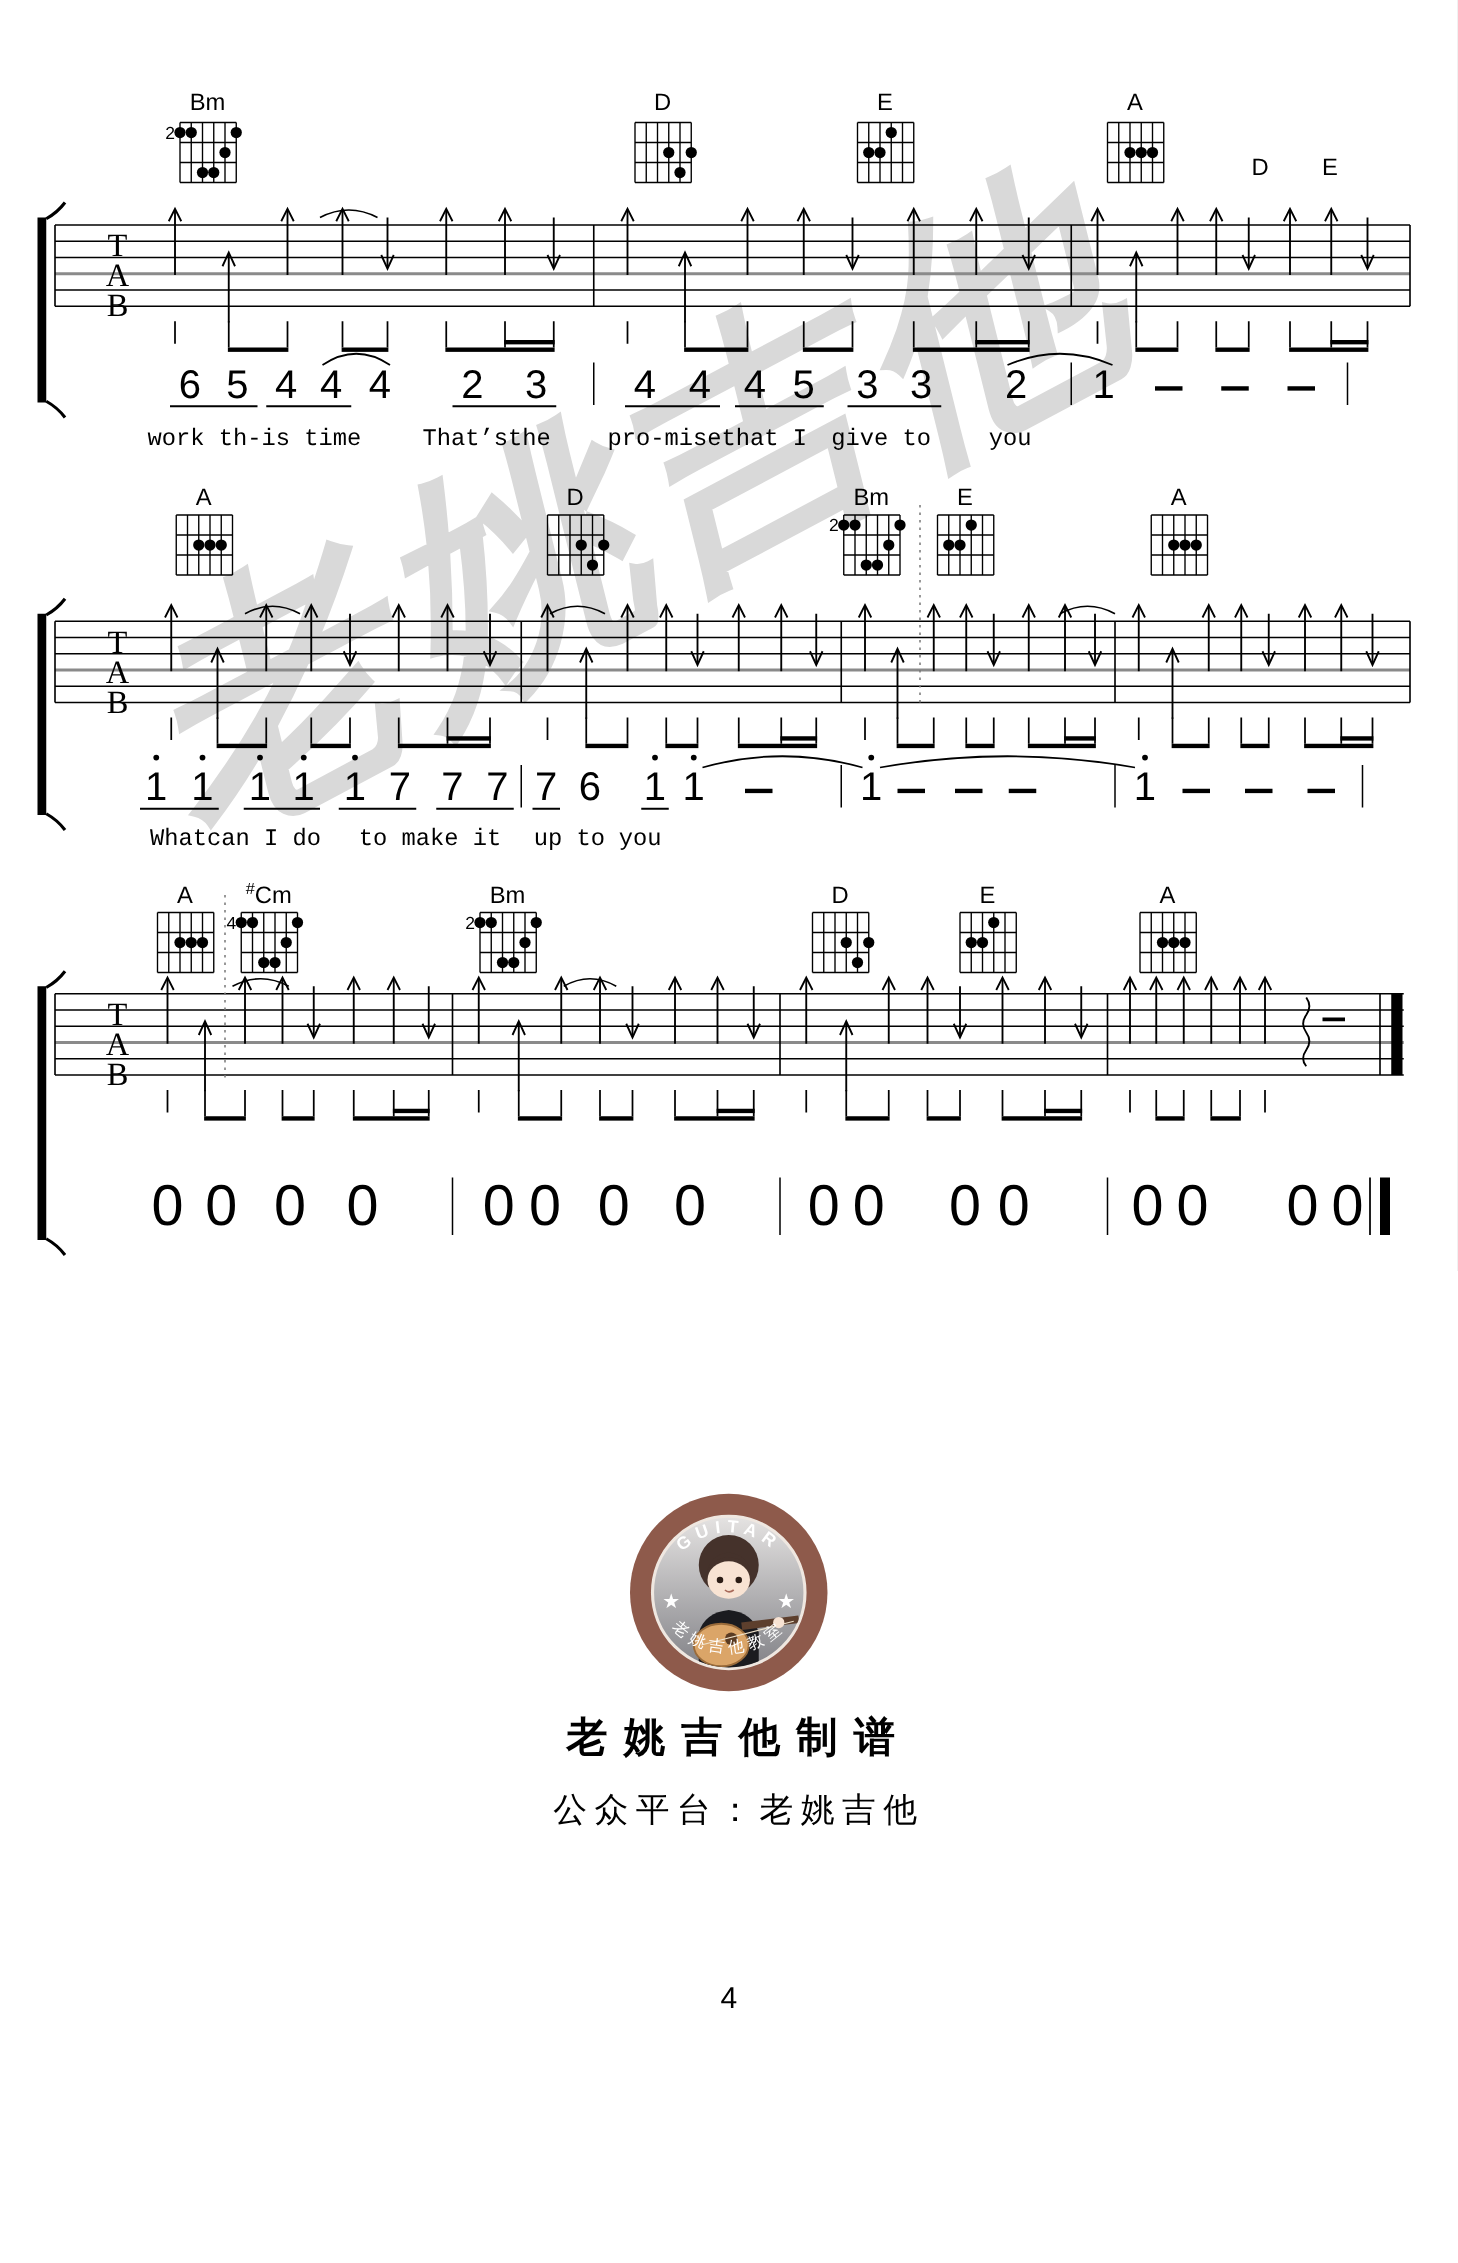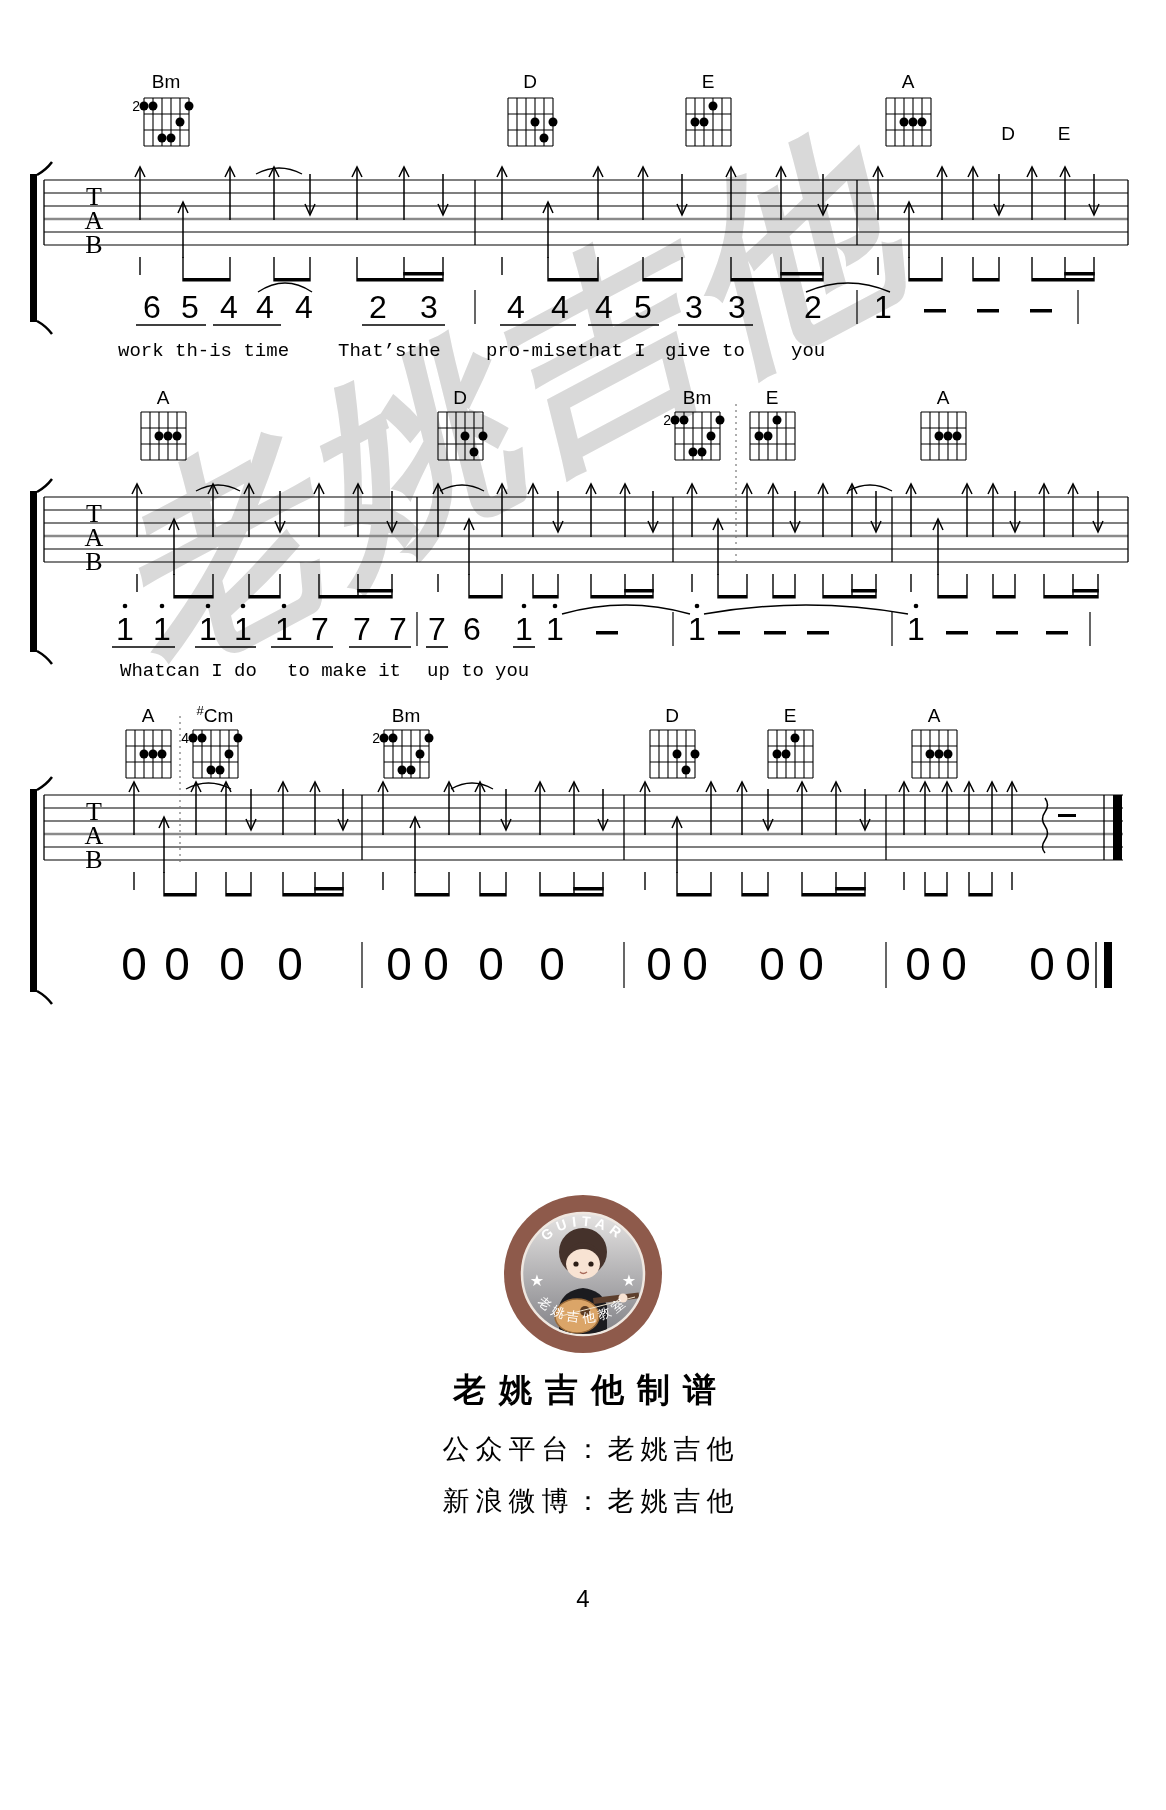--- a/index.html
+++ b/index.html
@@ -1022,18 +1022,17 @@
     <text font-size="13" fill="#ffffff" letter-spacing="4" font-family="DejaVu Sans, sans-serif">
       <textPath href="#arcB" startOffset="50%" text-anchor="middle">老姚吉他教室</textPath>
     </text>
     <text x="34" y="92" font-size="16" fill="#ffffff" text-anchor="middle" font-family="DejaVu Sans, sans-serif">★</text>
     <text x="126" y="92" font-size="16" fill="#ffffff" text-anchor="middle" font-family="DejaVu Sans, sans-serif">★</text>
   </svg>
 
   <div class="footer">
     <div class="f-title">老姚吉他制谱</div>
     <div class="f-line">公众平台：老姚吉他</div>
-    <div class="f-line">新浪微博：老姚吉他</div>
   </div>
 
   <div class="pagenum">4</div>
 
 </div>
 
 </body></html>

